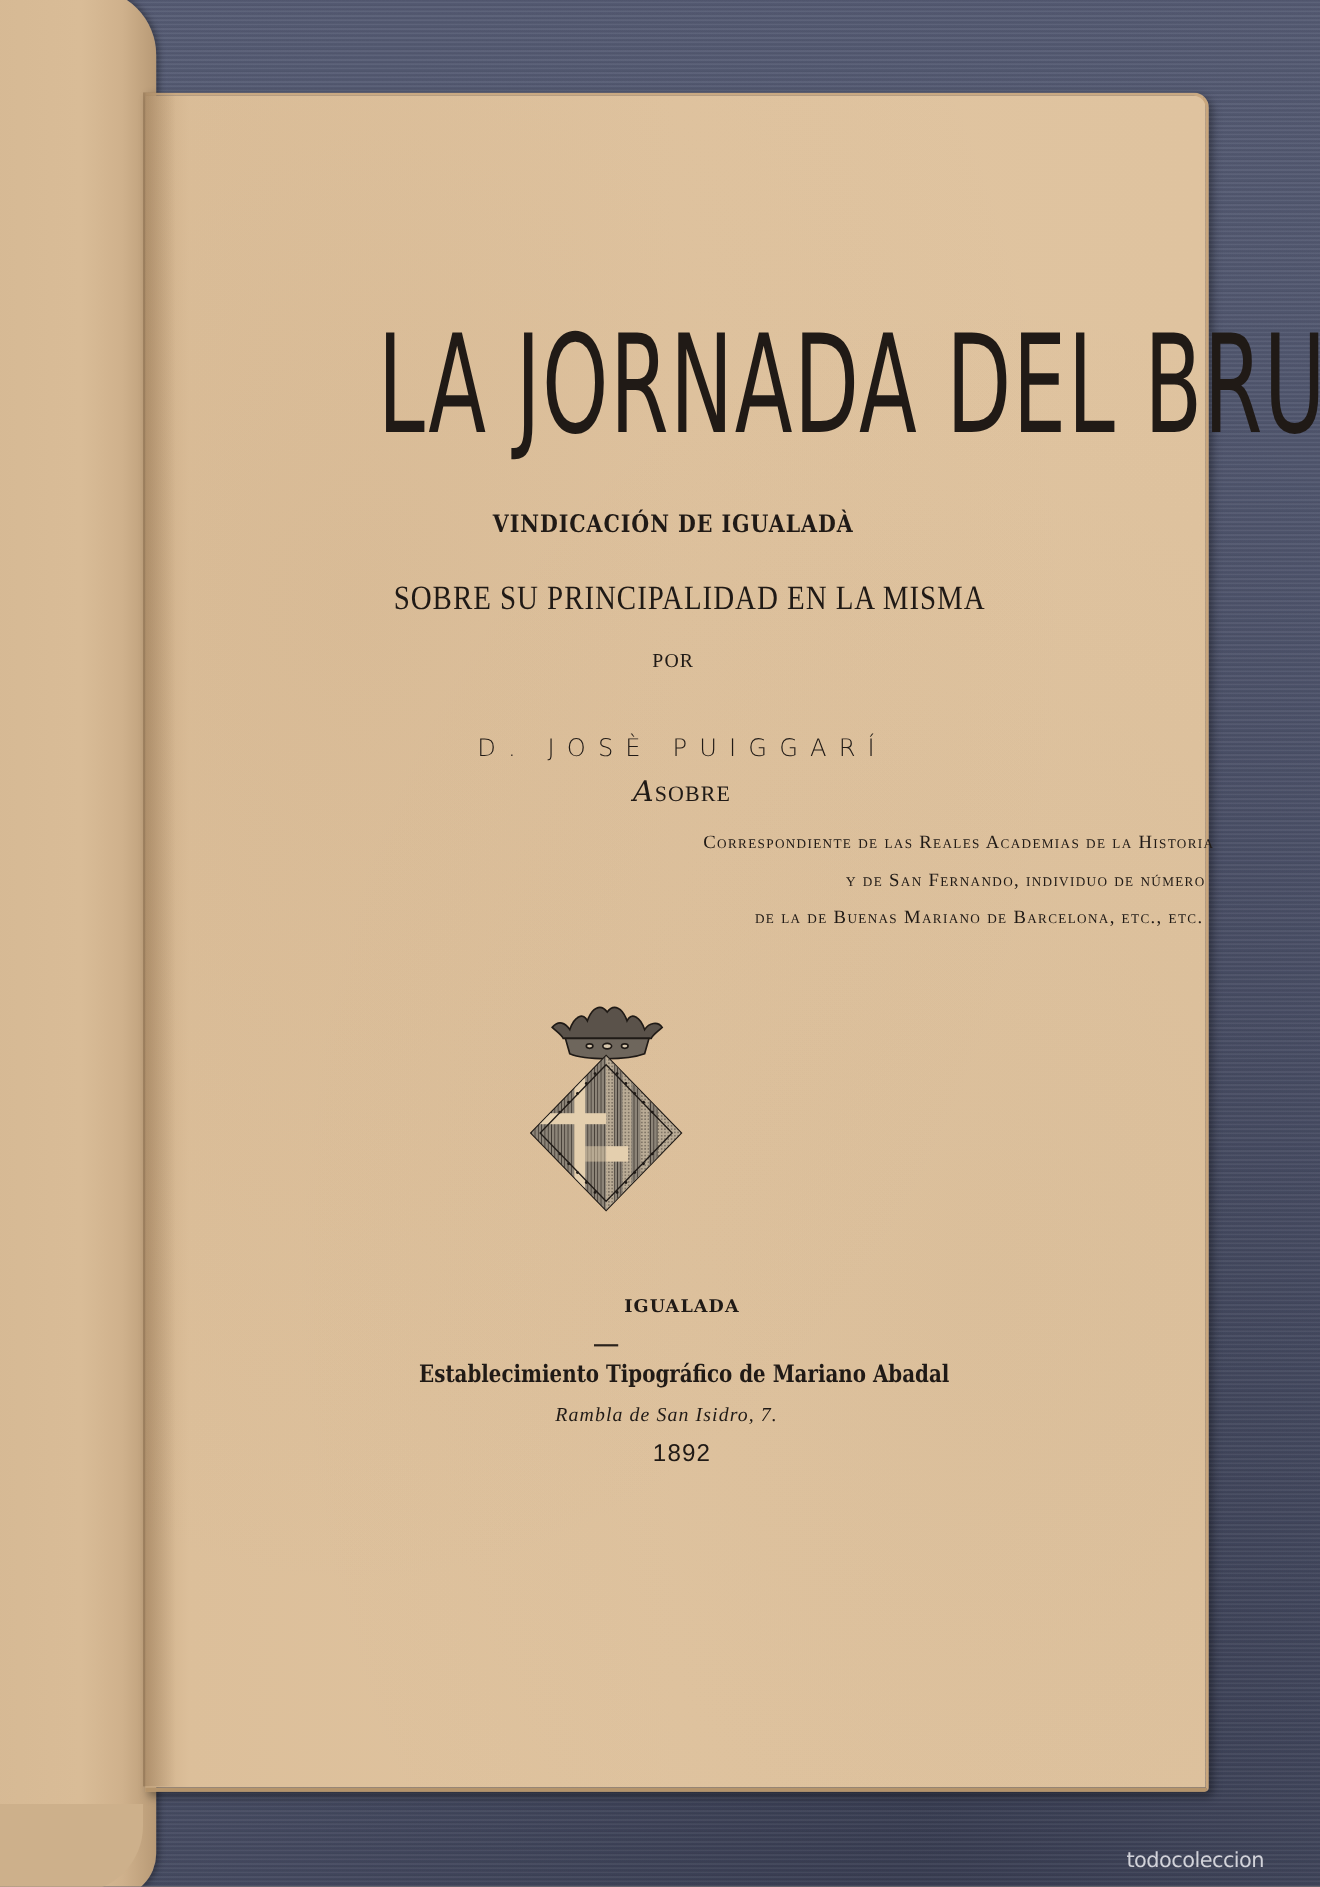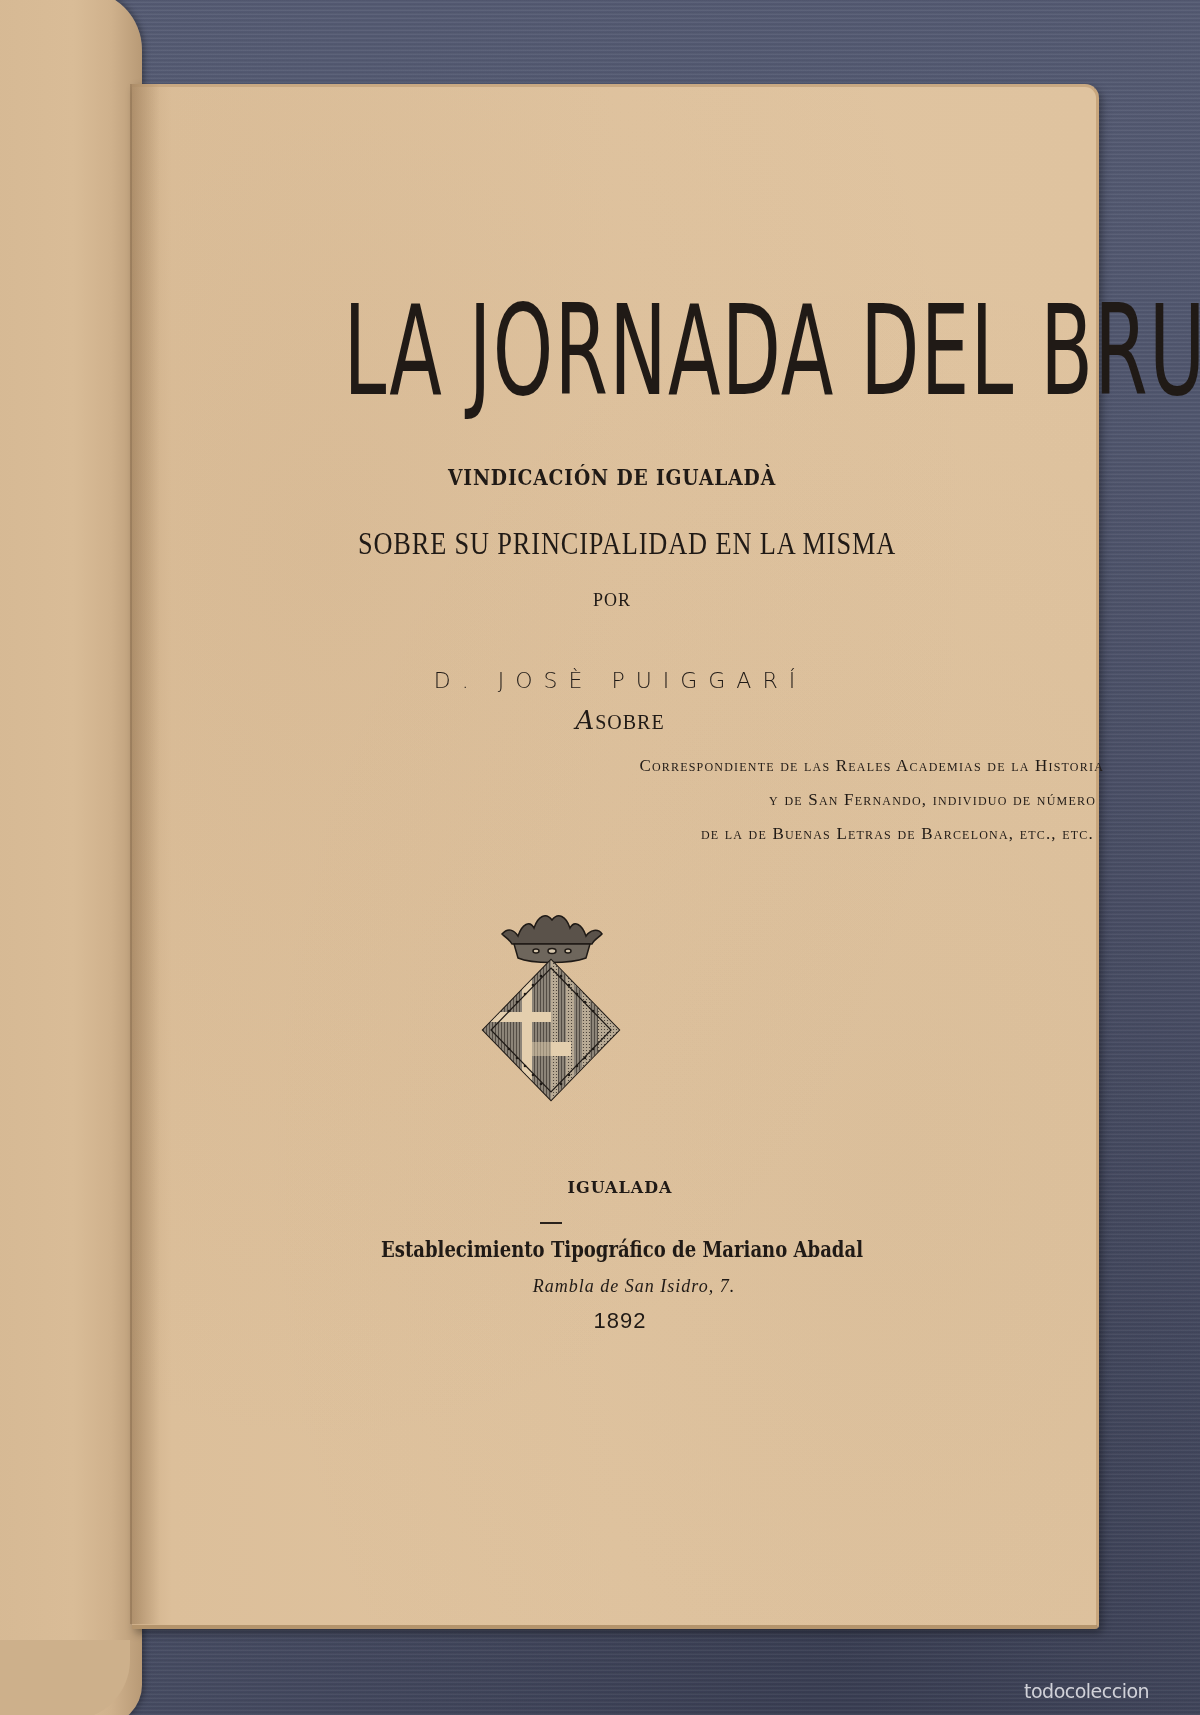--- a/index.html
+++ b/index.html
@@ -59,21 +59,21 @@
     .profession { top: 705px; font-family: "Liberation Serif", serif; font-size: 20px; letter-spacing: 1px; left: 138px; }
     .profession .init { font-family: "DejaVu Serif", serif; font-style: italic; font-size: 26px; }
     .credits { font-family: "Liberation Serif", serif; font-size: 17px; letter-spacing: 1.2px; font-variant: small-caps; text-align: right; }
     .credit1 { top: 756px; left: 140px; }
     .credit2 { top: 790px; left: 132px; }
     .credit3 { top: 824px; left: 130px; }
     .crest { position: absolute; left: 474px; top: 902px; width: 155px; height: 205px; }
     .city { top: 1178px; font-family: "DejaVu Serif", serif; font-weight: bold; font-size: 16px; letter-spacing: 1px; left: 138px; }
     .dash { position: absolute; left: 540px; top: 1222px; width: 22px; height: 2px; background: #2a221c; }
     .printer { top: 1236px; font-family: "DejaVu Serif", serif; font-weight: bold; font-size: 22px; transform: scaleX(0.82); left: 140px; }
-    .address { top: 1276px; font-family: "Liberation Serif", serif; font-style: italic; font-size: 18px; letter-spacing: 1px; left: 152px; }
+    .address { top: 1276px; font-family: "Liberation Serif", serif; font-style: italic; font-size: 18px; letter-spacing: 1px; left: 124px; }
     .year { top: 1308px; font-family: Liberation Sans, sans-serif; font-size: 22px; letter-spacing: 1px; left: 138px; }
     .watermark {
       position: absolute; left: 1024px; top: 1680px;
       font-family: "DejaVu Sans", sans-serif; font-weight: normal; font-size: 19px;
       color: rgba(235,235,240,0.85); letter-spacing: -0.5px;
     }
   </style>
 </head>
 <body>
 
@@ -86,21 +86,21 @@
 
 <div class="line title">LA JORNADA DEL BRUCH</div>
 <div class="line subtitle1">VINDICACIÓN DE IGUALADÀ</div>
 <div class="line subtitle2">SOBRE SU PRINCIPALIDAD EN LA MISMA</div>
 <div class="line por">POR</div>
 <div class="line author">D. JOSÈ PUIGGARÍ</div>
 <div class="line profession"><span class="init">A</span><span>SOBRE</span></div>
 
 <div class="line credits credit1">Correspondiente de las Reales Academias de la Historia</div>
 <div class="line credits credit2">y de San Fernando, individuo de número</div>
-<div class="line credits credit3">de la de Buenas Letras de Barcelona, etc., etc.</div>
+<div class="line credits credit3">de la de Buenas Mariano de Barcelona, etc., etc.</div>
 
 <svg class="crest" viewBox="0 0 155 205" xmlns="http://www.w3.org/2000/svg">
   <defs>
     <pattern id="hatch" width="3" height="3" patternUnits="userSpaceOnUse">
       <rect width="3" height="3" fill="#8c8478"></rect>
       <line x1="0" y1="0" x2="0" y2="3" stroke="#2c2620" stroke-width="1.2"></line>
     </pattern>
     <pattern id="dots" width="3" height="3" patternUnits="userSpaceOnUse">
       <rect width="3" height="3" fill="#b9ab95"></rect>
       <circle cx="1.5" cy="1.5" r="0.6" fill="#3a332c"></circle>

